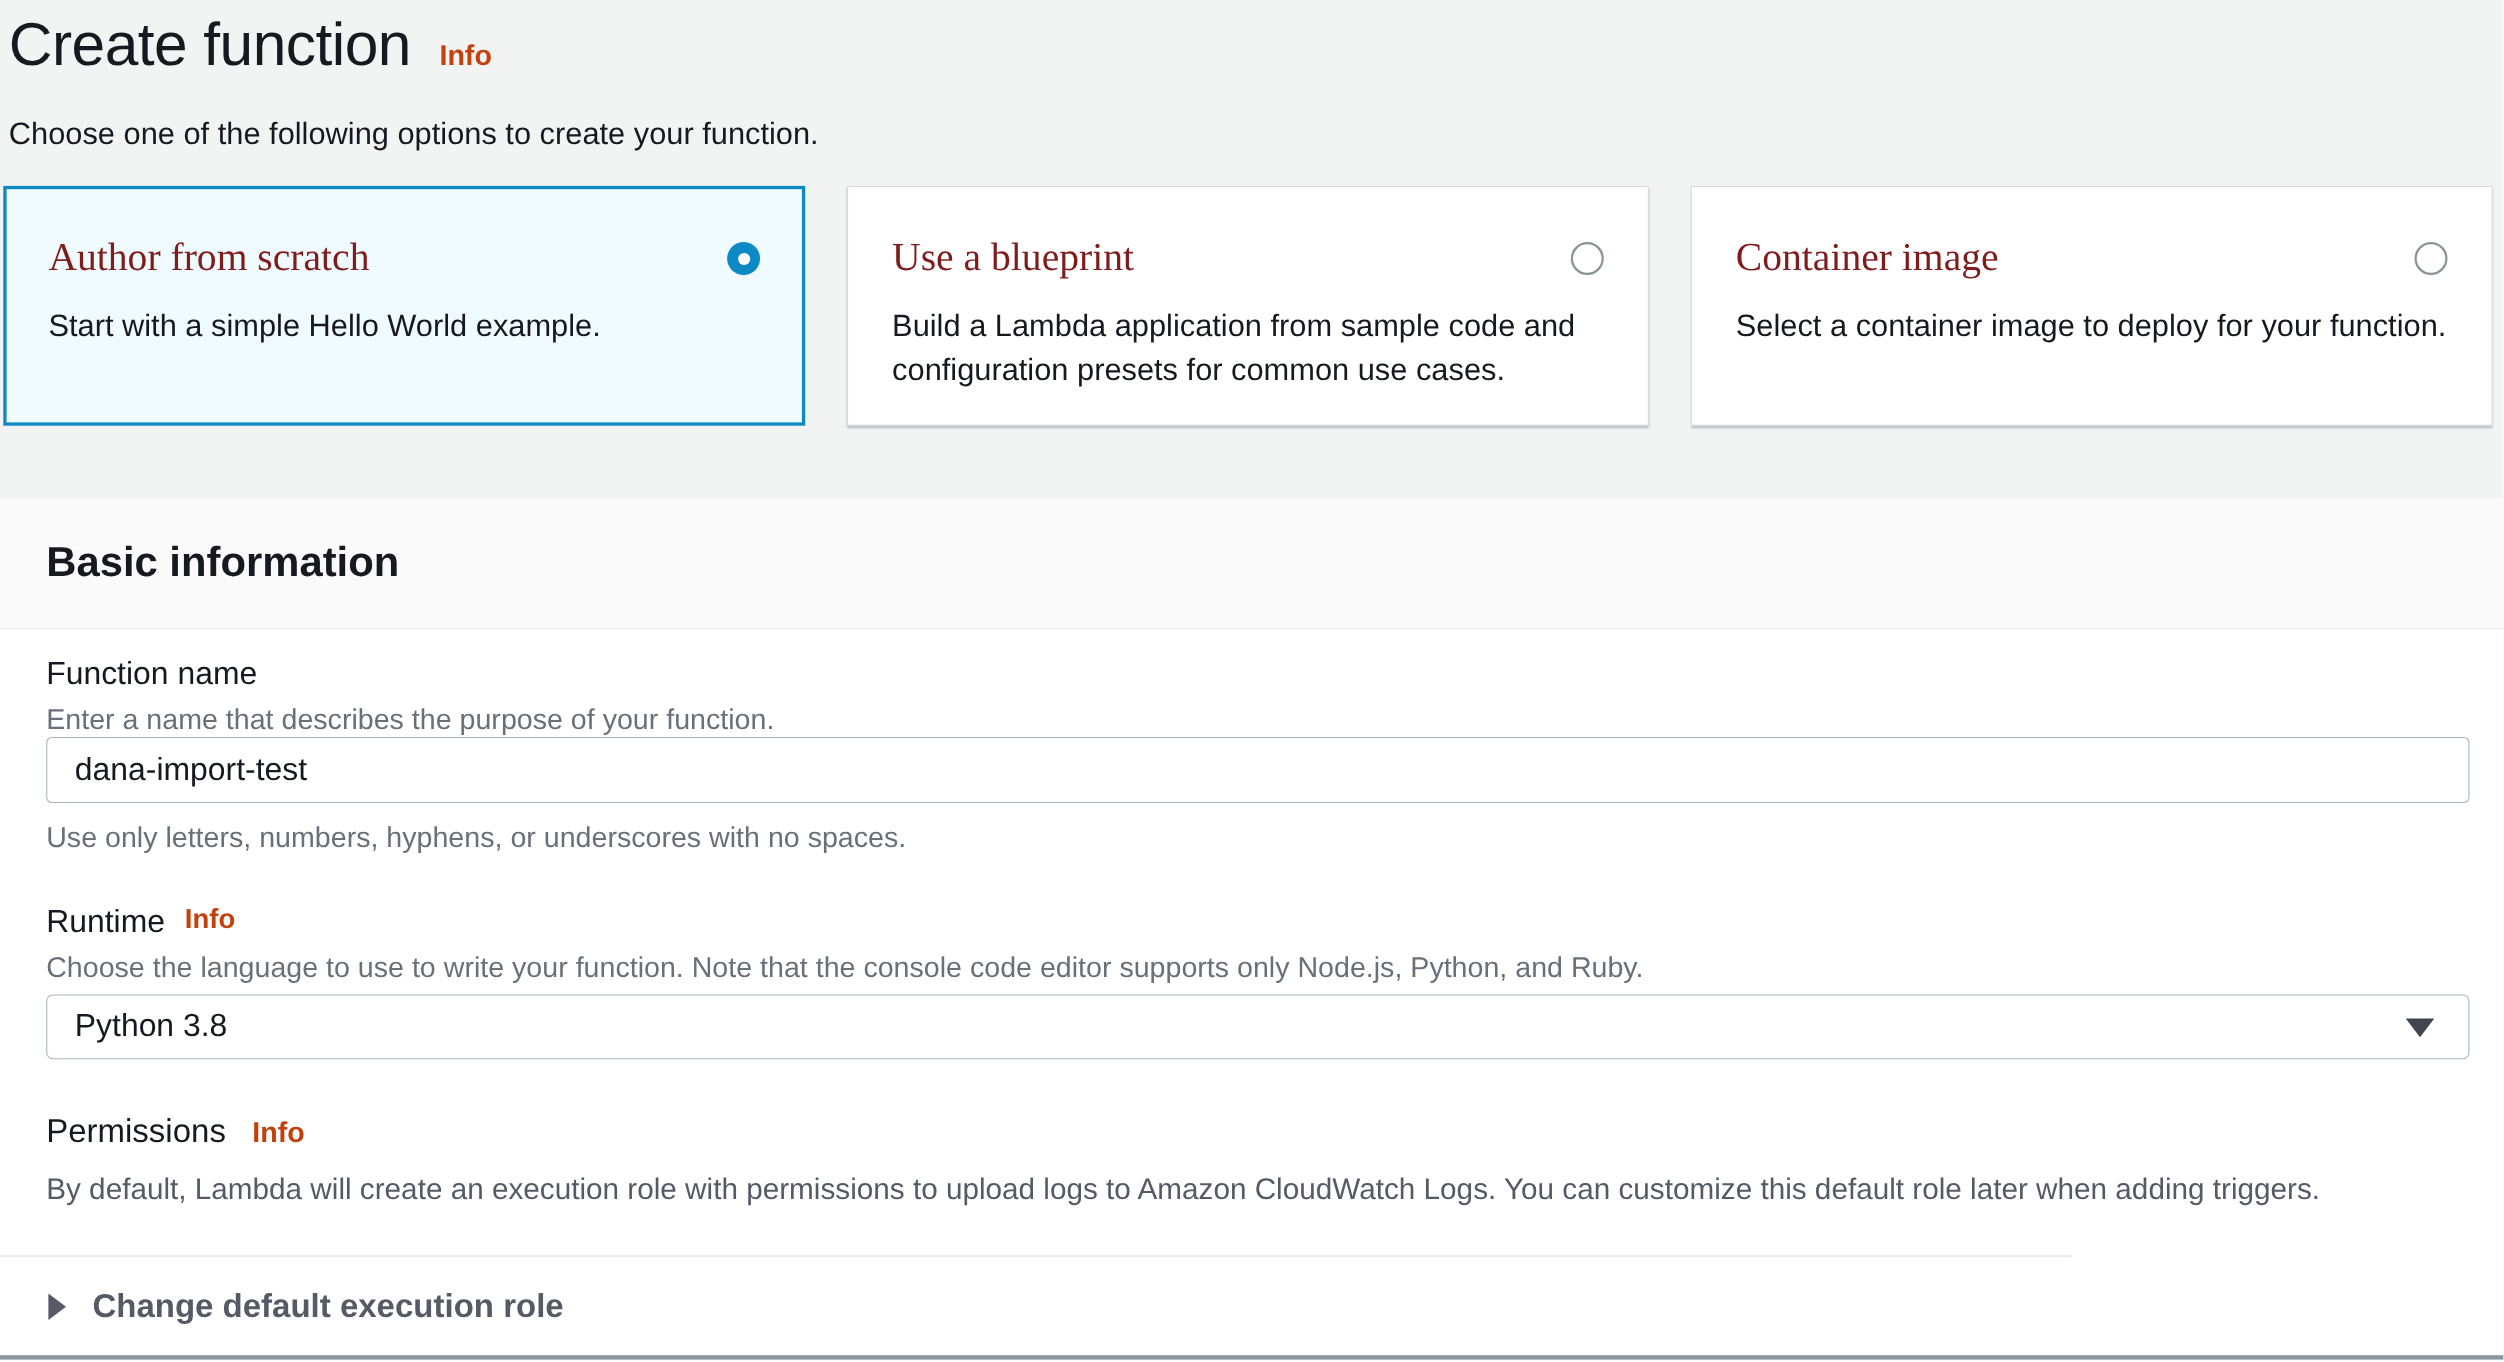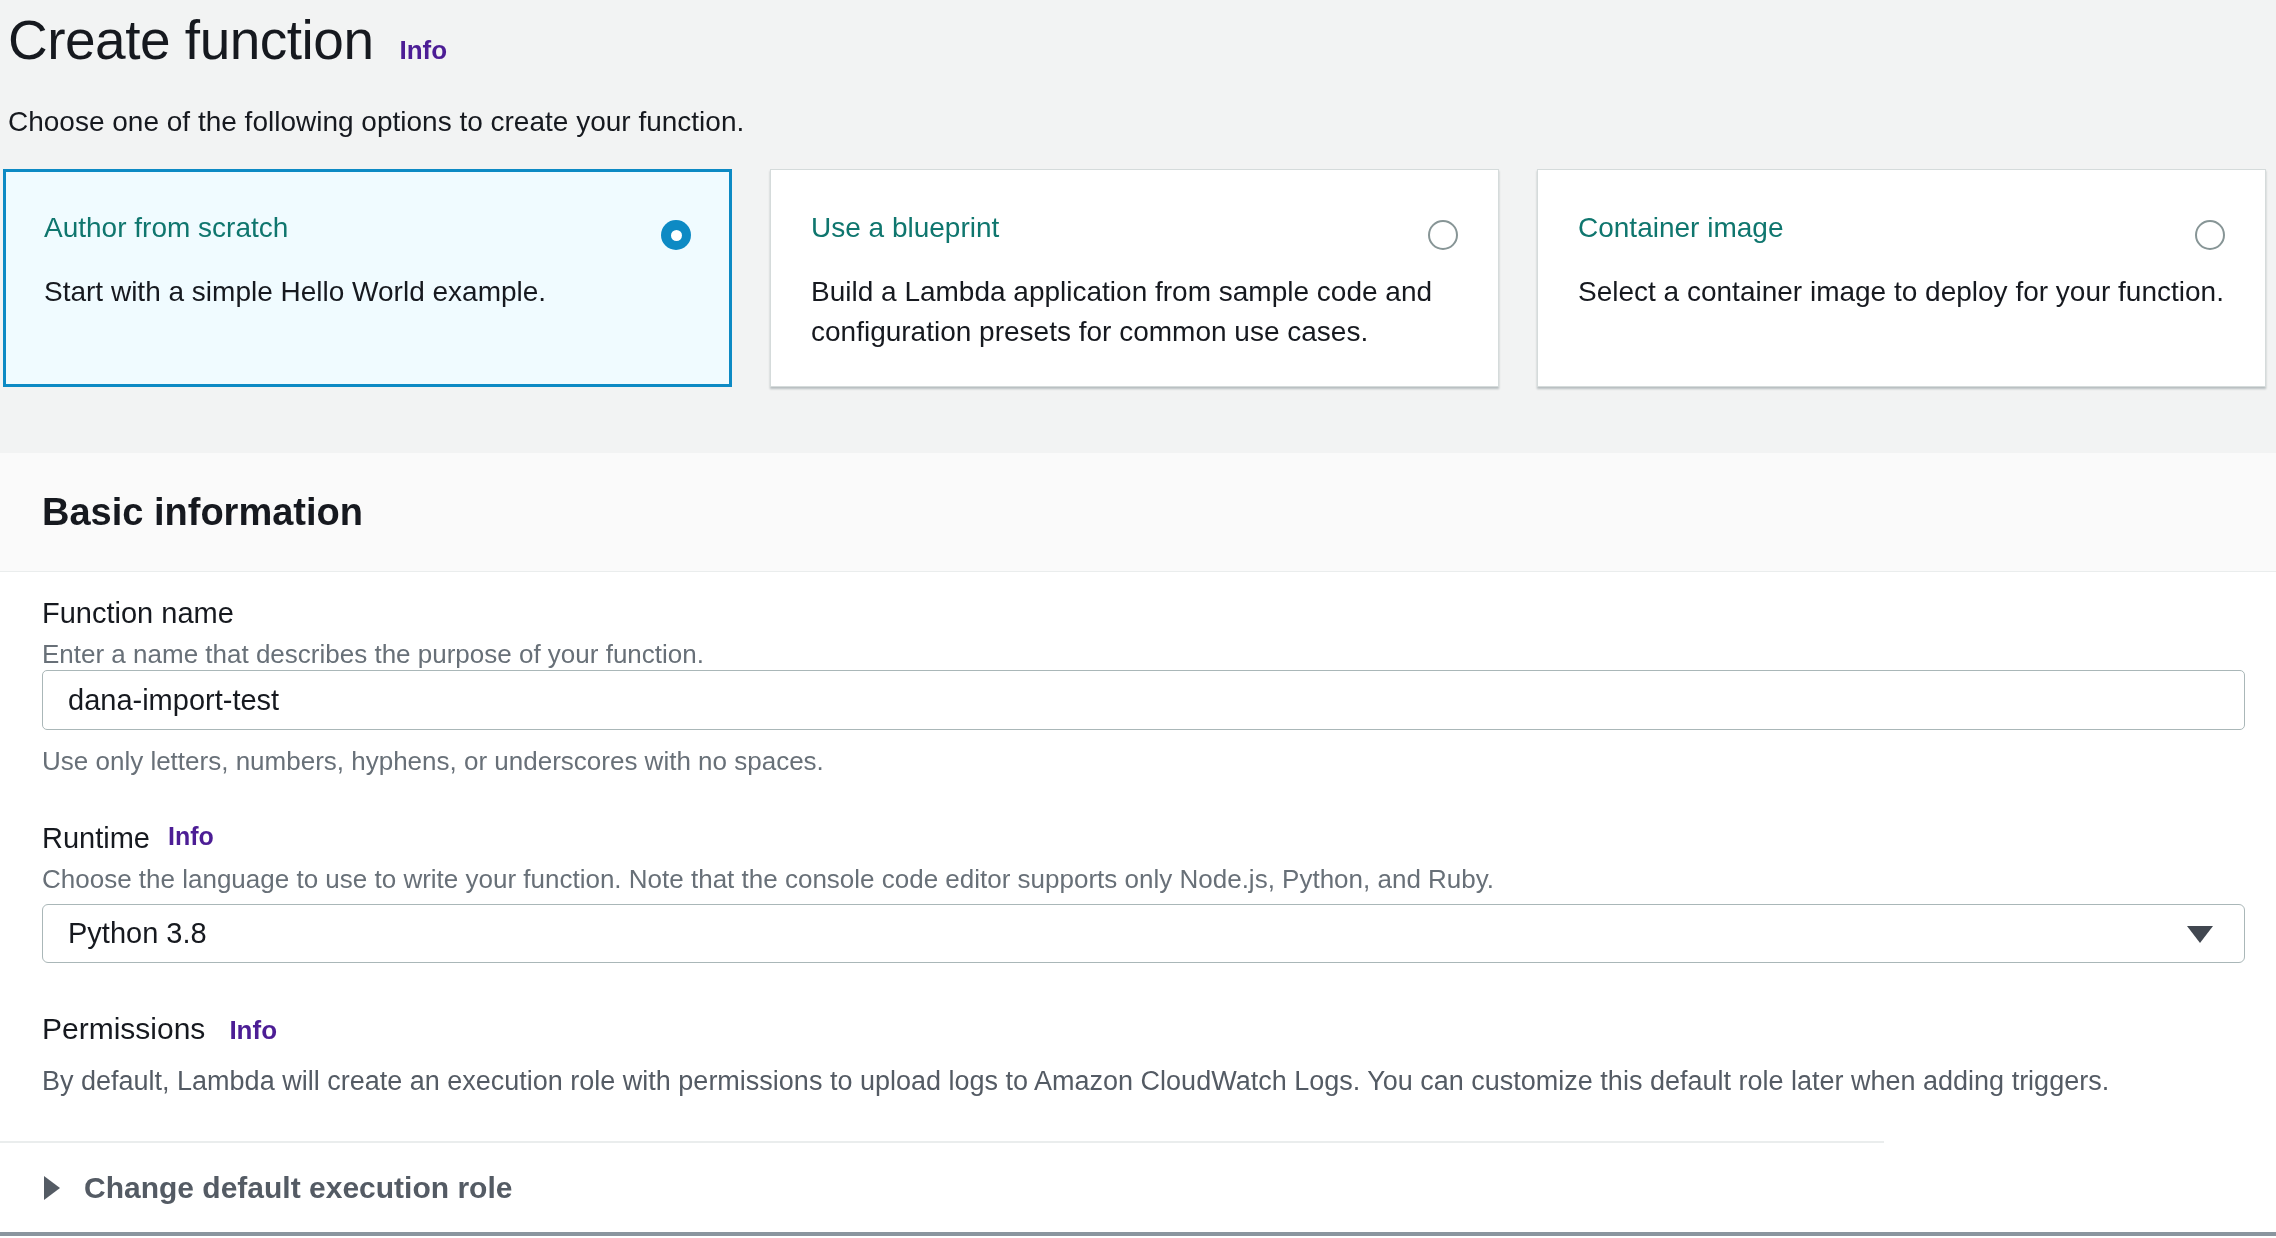--- a/index.html
+++ b/index.html
@@ -9,42 +9,42 @@
     background: #f2f3f3;
     color: #16191f;
     overflow: hidden;
   }
   .page { width: 2276px; height: 1238px; position: relative; }
 
   
   .top { padding: 8px 0 0 8px; }
   .title-row { display: flex; align-items: baseline; }
   .page-title { font-size: 55px; font-weight: 400; letter-spacing: -0.5px; color: #16191f; }
-  .info-link { font-size: 26px; font-weight: 700; color: #4c1d95; margin-left: 26px; cursor: pointer; text-decoration: none; }
+  .info-link { font-size: 26px; font-weight: 700; color: #c2410c; margin-left: 26px; cursor: pointer; text-decoration: none; }
   .subtitle { font-size: 28px; margin-top: 34px; color: #16191f; }
 
   
   .cards { display: flex; gap: 38px; margin: 31px 0 0 3px; }
   .card {
     width: 729px; height: 218px;
     background: #ffffff;
     border: 1px solid #d5dbdb;
     box-shadow: 0 2px 2px rgba(0, 28, 36, 0.25);
     padding: 42px 40px 0 40px;
     position: relative;
     cursor: pointer;
   }
   .card.selected {
     background: #f0fbff;
     border: 3px solid #0d8ac4;
     box-shadow: none;
     padding: 40px 38px 0 38px;
   }
   .card-title-row { display: flex; justify-content: space-between; align-items: flex-start; }
-  .card-title { font-size: 28px; font-weight: 400; color: #0f766e; }
+  .card-title { font-size: 36px; font-weight: 400; color: #7f1d1d; font-family: Liberation Serif, serif; }
   .card-desc { font-size: 28px; line-height: 40px; margin-top: 22px; max-width: 650px; color: #16191f; }
   .radio {
     width: 30px; height: 30px; border-radius: 50%;
     border: 2px solid #879596; background: #fff;
     margin-top: 8px; flex: none; cursor: pointer;
     display: flex; align-items: center; justify-content: center;
   }
   .radio.on { border: none; background: #0d8ac4; }
   .radio.on::after { content: ""; width: 11px; height: 11px; border-radius: 50%; background: #ffffff; }
 

